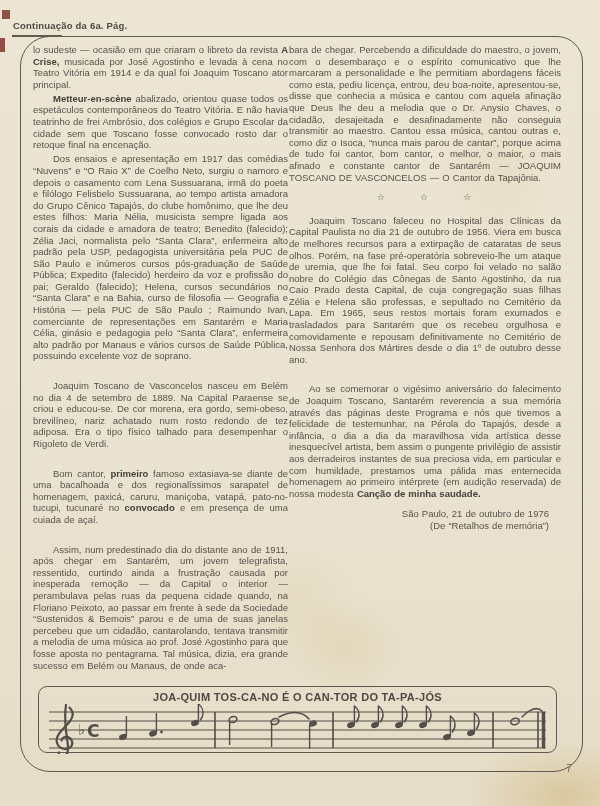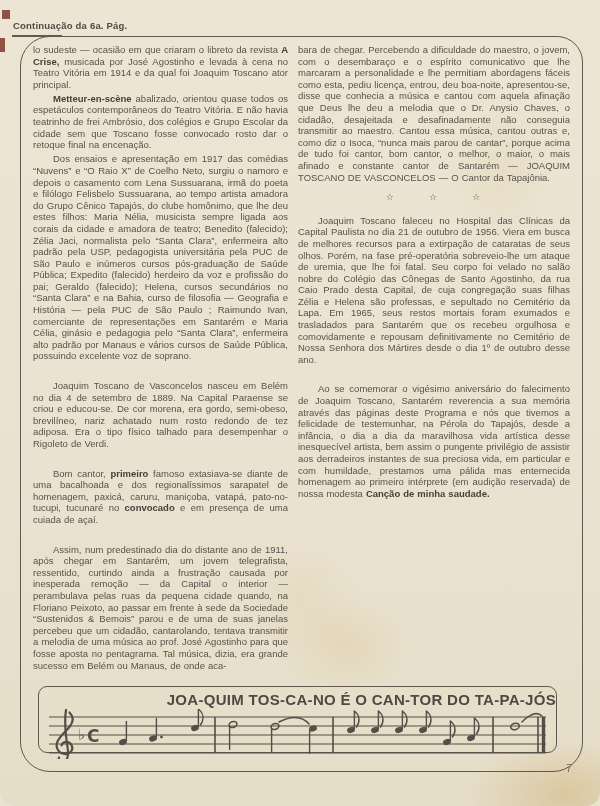--- a/index.html
+++ b/index.html
@@ -9,34 +9,33 @@
     font-family:"Liberation Sans",sans-serif;
   }
   .page{
     position:absolute;inset:0;
     background:
       radial-gradient(ellipse 140px 80px at 565px 795px, rgba(188,152,64,.30), transparent 70%),
       radial-gradient(ellipse 90px 120px at 500px 170px, rgba(214,196,148,.20), transparent 70%),
       radial-gradient(ellipse 90px 70px at 345px 645px, rgba(206,178,104,.18), transparent 70%),
       radial-gradient(ellipse 80px 80px at 300px 600px, rgba(206,182,112,.12), transparent 70%),
       linear-gradient(#ede5d4 0%,#eae2d0 60%,#e6ddc8 100%);
-    border-radius: 14px;
   }
   .print-mark{position:absolute;background:#7c2a22;opacity:.8}
   .continuation{
     position:absolute;left:13px;top:20px;
     font-size:9.5px;font-weight:bold;letter-spacing:.2px;color:#4e4943;
   }
   .header-underline{position:absolute;left:12px;top:35.2px;width:50px;height:1.6px;background:#5f5950}
   .content-box{
     position:absolute;left:20px;top:36px;width:563px;height:736px;
     border:1.6px solid #5f5950;box-sizing:border-box;
     border-radius:30px 26px 30px 30px;
   }
-  .columns{position:absolute;left:33px;top:44px;width:542px;display:flex;gap:10px}
+  .columns{position:absolute;left:33px;top:44px;width:542px;display:flex;gap:1px}
   .col{
     font-size:9.5px;line-height:11.6px;text-align:justify;
     color:#57524b;word-spacing:.4px;
   }
   .col-left{width:255px}
   .col-right{width:272px}
   .para{margin:0 0 2.5px}
   .para.indent{text-indent:20px}
   .para.gap{margin-top:18px}
   .para b{color:#45403a}
@@ -44,21 +43,21 @@
     text-align:center;margin:9px 0 11px;padding-left:14px;
     font-family:"DejaVu Sans",sans-serif;font-size:9px;letter-spacing:16px;color:#57524b;
   }
   .signoff{margin-top:9px;text-align:right;padding-right:12px;line-height:12px}
   .music-box{
     position:absolute;left:38px;top:686px;width:519px;height:67px;
     border:1.6px solid #5f5950;border-radius:9px;box-sizing:border-box;
     text-align:center;
   }
   .music-title{
-    margin-top:4px;font-size:15px;font-weight:bold;letter-spacing:.3px;color:#4e4943;text-align:right;
+    margin-top:4px;font-size:11px;font-weight:bold;letter-spacing:.3px;color:#4e4943;
   }
   svg.staff{display:block;margin:1px auto 0}
   .staff .ln{stroke:#534e47;stroke-width:1.1}
   .staff .bar{stroke:#534e47;stroke-width:1.6}
   .staff .bar-thick{stroke:#534e47;stroke-width:3.4}
   .staff .stem{stroke:#534e47;stroke-width:1.4}
   .staff .open{fill:none;stroke:#534e47;stroke-width:1.6}
   .staff .solid{fill:#534e47}
   .staff .curve{fill:none;stroke:#534e47;stroke-width:1.5;stroke-linecap:round}
   .staff .clef{fill:none;stroke:#534e47;stroke-width:2.2;stroke-linecap:round}
@@ -89,20 +88,24 @@
       </div>
     <div class="col col-right">
       <div>
           <p class="para"><span>bara de chegar. Percebendo a dificuldade do maestro, o jovem, com o desembaraço e o espírito comunicativo que lhe marcaram a personalidade e lhe permitiam abordagens fáceis como esta, pediu licença, entrou, deu boa-noite, apresentou-se, disse que conhecia a música e cantou com aquela afinação que Deus lhe deu a melodia que o Dr. Anysio Chaves, o cidadão, desajeitada e desafinadamente não conseguia transmitir ao maestro. Cantou essa música, cantou outras e, como diz o Isoca, “nunca mais parou de cantar”, porque acima de tudo foi cantor, bom cantor, o melhor, o maior, o mais afinado e constante cantor de Santarém — JOAQUIM TOSCANO DE VASCONCELOS — O Cantor da Tapajônia.</span></p>
         </div>
       <div class="stars">☆ ☆ ☆</div>
       <div>
           <p class="para indent"><span>Joaquim Toscano faleceu no Hospital das Clínicas da Capital Paulista no dia 21 de outubro de 1956. Viera em busca de melhores recursos para a extirpação de cataratas de seus olhos. Porém, na fase pré-operatória sobreveio-lhe um ataque de uremia, que lhe foi fatal. Seu corpo foi velado no salão nobre do Colégio das Cônegas de Santo Agostinho, da rua Caio Prado desta Capital, de cuja congregação suas filhas Zélia e Helena são professas, e sepultado no Cemitério da Lapa. Em 1965, seus restos mortais foram exumados e trasladados para Santarém que os recebeu orgulhosa e comovidamente e repousam definitivamente no Cemitério de Nossa Senhora dos Mártires desde o dia 1º de outubro desse ano.</span></p>
           <p class="para indent gap"><span>Ao se comemorar o vigésimo aniversário do falecimento de Joaquim Toscano, Santarém reverencia a sua memória através das páginas deste Programa e nós que tivemos a felicidade de testemunhar, na Pérola do Tapajós, desde a infância, o dia a dia da maravilhosa vida artística desse inesquecível artista, bem assim o pungente privilégio de assistir aos derradeiros instantes de sua preciosa vida, em particular e com humildade, prestamos uma pálida mas enternecida homenagem ao primeiro intérprete (em audição reservada) de nossa modesta </span><b>Canção de minha saudade.</b></p>
         </div>
+      <div class="signoff">
+        <div>São Paulo, 21 de outubro de 1976</div>
+        <div>(De “Retalhos de memória”)</div>
+      </div>
     </div>
   </div>
 
   <div class="music-box">
     <div class="music-title">JOA-QUIM TOS-CA-NO É O CAN-TOR DO TA-PA-JÓS</div>
     <svg class="staff" width="505" height="50" viewBox="0 0 505 50">
 
       <g>
         <line class="ln" x1="4" y1="8" x2="501" y2="8"></line>
         <line class="ln" x1="4" y1="17" x2="501" y2="17"></line>

